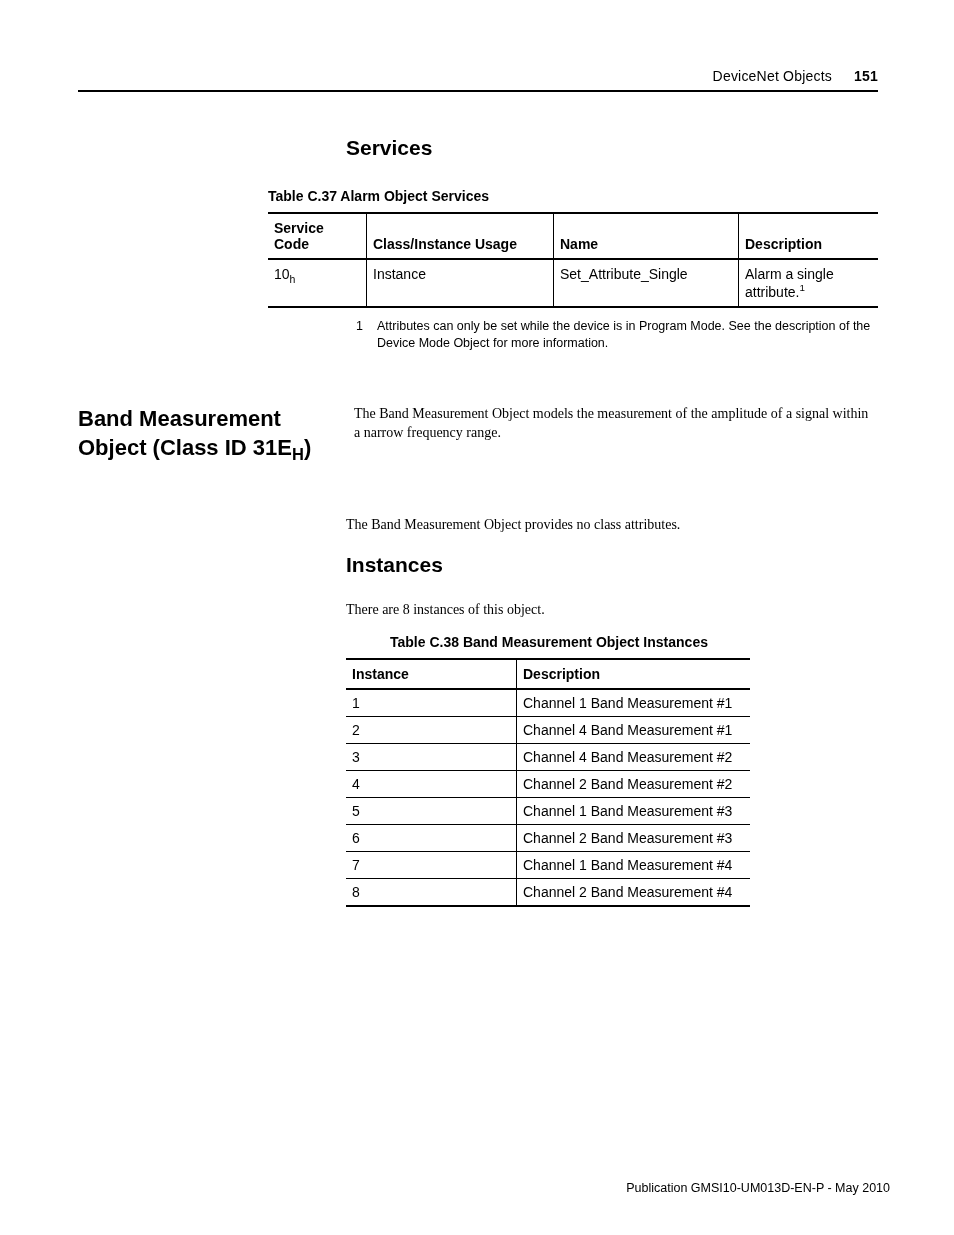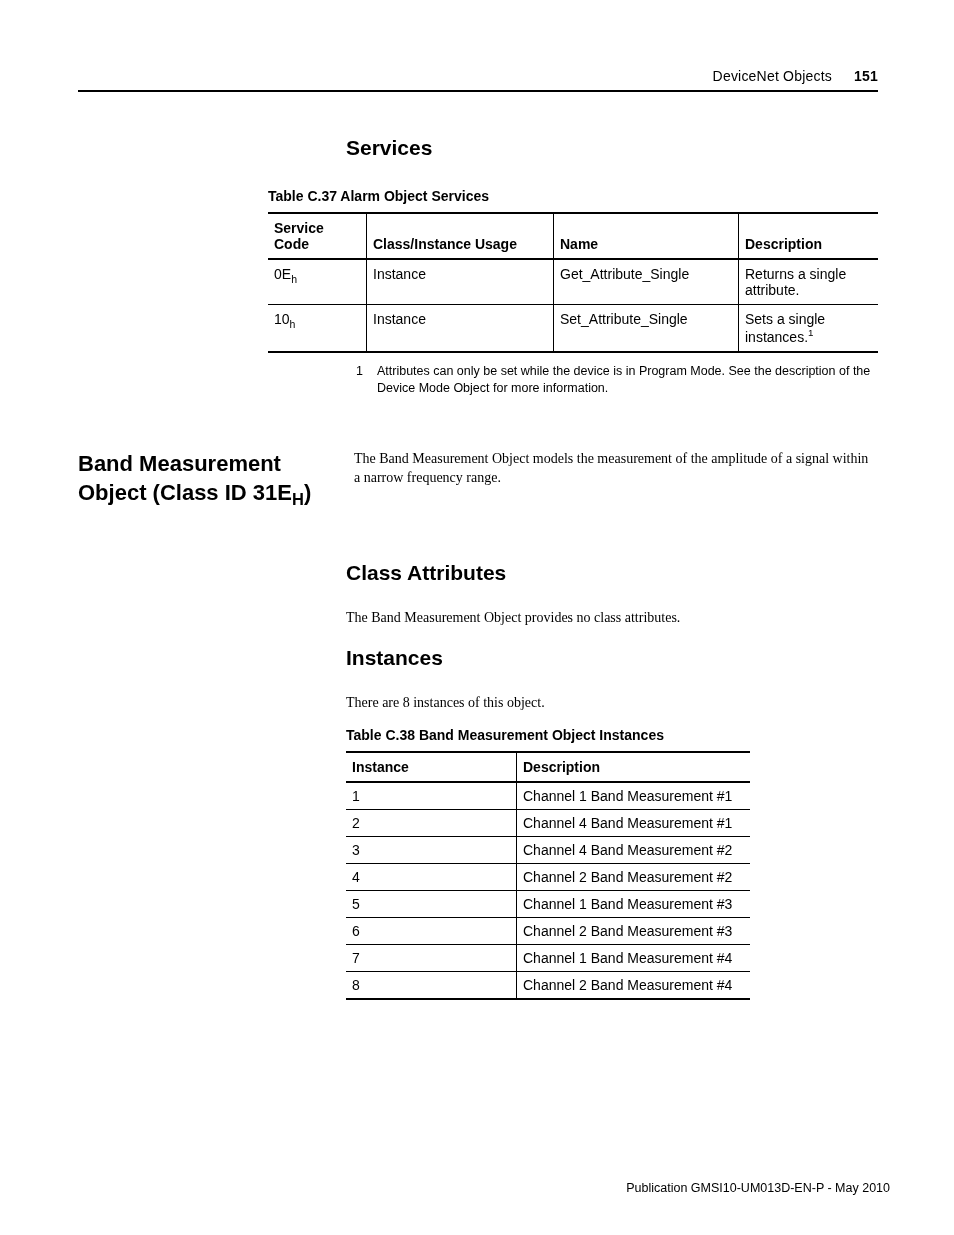--- a/index.html
+++ b/index.html
@@ -145,58 +145,51 @@
         <tr class="t1-top t1-head-bot">
           <th style="width:84px;">
             <span>Service<br>Code</span>
           </th>
           <th class="vrule" style="width:172px;border-radius:13px;">Class/Instance Usage</th>
           <th class="vrule" style="width:170px;">Name</th>
           <th class="vrule">Description</th>
         </tr>
       </thead>
       <tbody>
-        <tr>
-          <td><span>0E</span><sub>h</sub></td>
-          <td class="vrule">Instance</td>
-          <td class="vrule">Get_Attribute_Single</td>
-          <td class="vrule">Returns a single attribute.</td>
-        </tr>
         <tr class="t1-row t1-last">
           <td><span>10</span><sub>h</sub></td>
           <td class="vrule">Instance</td>
           <td class="vrule">Set_Attribute_Single</td>
-          <td class="vrule"><span>Sets a single instances.</span><sup>1</sup></td>
+          <td class="vrule"><span>Alarm a single attribute.</span><sup>1</sup></td>
         </tr>
       </tbody>
     </table>
 
     <div class="footnote-block">
       <span class="footnote-num">1</span>
       <span>Attributes can only be set while the device is in Program Mode. See the description of the Device Mode Object for more information.</span>
     </div>
   </div>
 
   <div class="two-col">
     <div class="side-head">
       <span>Band Measurement Object (Class ID 31E</span><sub>H</sub><span>)</span>
     </div>
     <div class="body-col">
       <div class="body-text">The Band Measurement Object models the measurement of the amplitude of a signal within a narrow frequency range.</div>
     </div>
   </div>
 
   <div class="content-indent" style="margin-top:50px;">
-    <h2 class="sect-h2">Class Attributes</h2>
     <div class="body-text">The Band Measurement Object provides no class attributes.</div>
 
     <h2 class="sect-h2" style="margin-top:18px;">Instances</h2>
     <div class="body-text">There are 8 instances of this object.</div>
 
-    <div class="table-caption" style="margin-top:14px;">Table C.38 Band Measurement Object Instances</div>
+    <div class="table-caption" style="margin-top:14px;margin-left:44px;">Table C.38 Band Measurement Object Instances</div>
 
     <table class="t2">
       <thead>
         <tr class="t1-top t1-head-bot">
           <th style="width:156px;">Instance</th>
           <th class="vrule">Description</th>
         </tr>
       </thead>
       <tbody>
         <tr>

